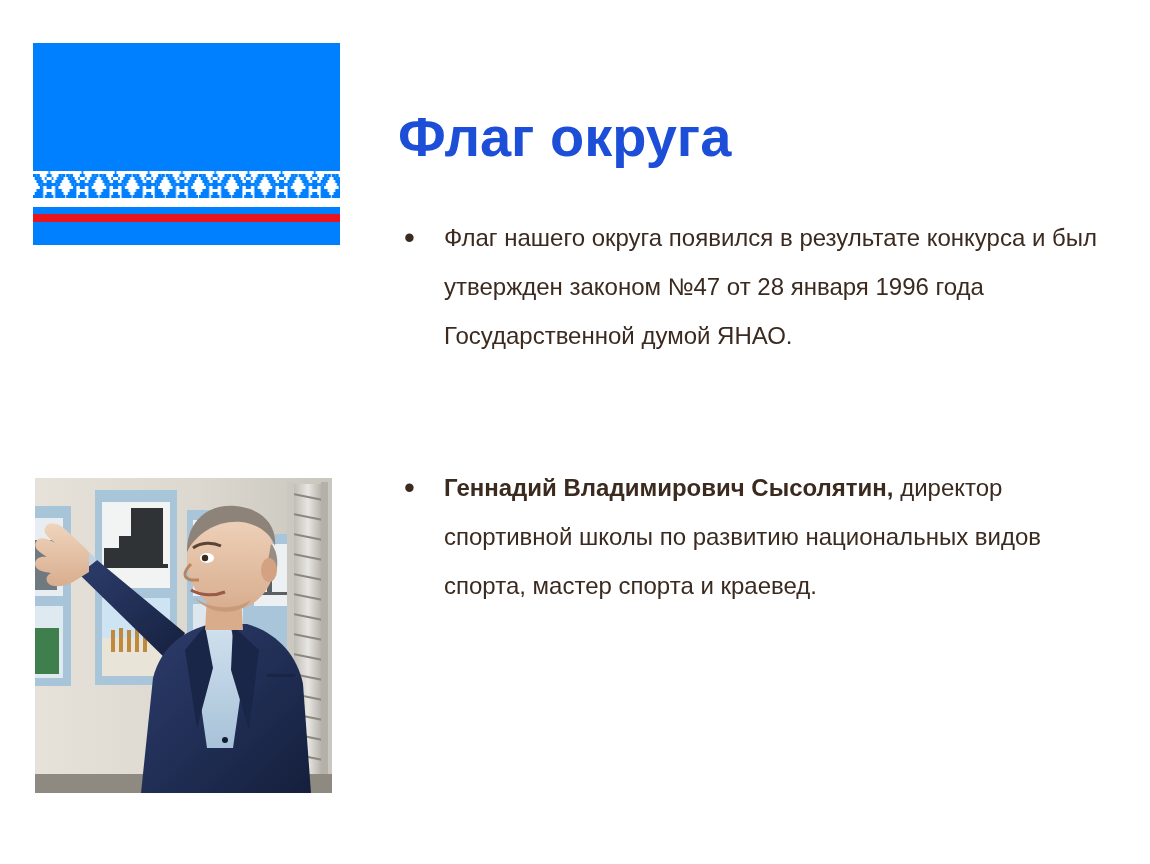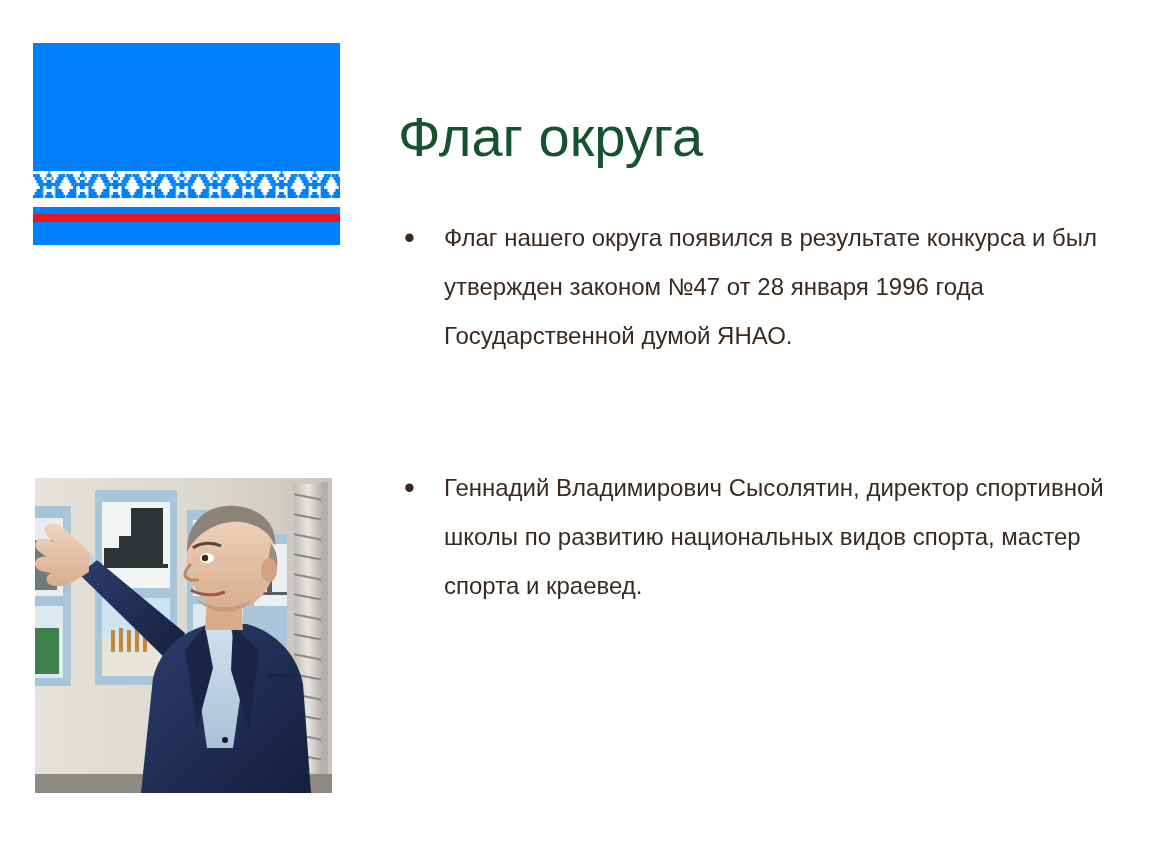--- a/index.html
+++ b/index.html
@@ -23,22 +23,22 @@
   }
 
   
   .slide-title {
     position: absolute;
     left: 398px;
     top: 68px;
     width: 700px;
     font-size: 56px;
     line-height: 1.1;
-    font-weight: 400;
-    color: #14532d;
+    font-weight: 700;
+    color: #1d4ed8;
     letter-spacing: 0px;
     white-space: nowrap;
   }
 
   
   .body-block {
     position: absolute;
     left: 398px;
     width: 712px;
   }
@@ -60,21 +60,21 @@
     box-sizing: border-box;
   }
   .bullet-text {
     flex: 1 1 auto;
     font-size: 24px;
     line-height: 49px;
     color: #3b2a1f;
     white-space: pre-line;
   }
   .bullet-text .lead-name {
-    font-weight: normal;
+    font-weight: bold;
   }
 
   
   .flag {
     position: absolute;
     left: 33px;
     top: 43px;
     width: 307px;
     height: 202px;
     background: #0080ff;

